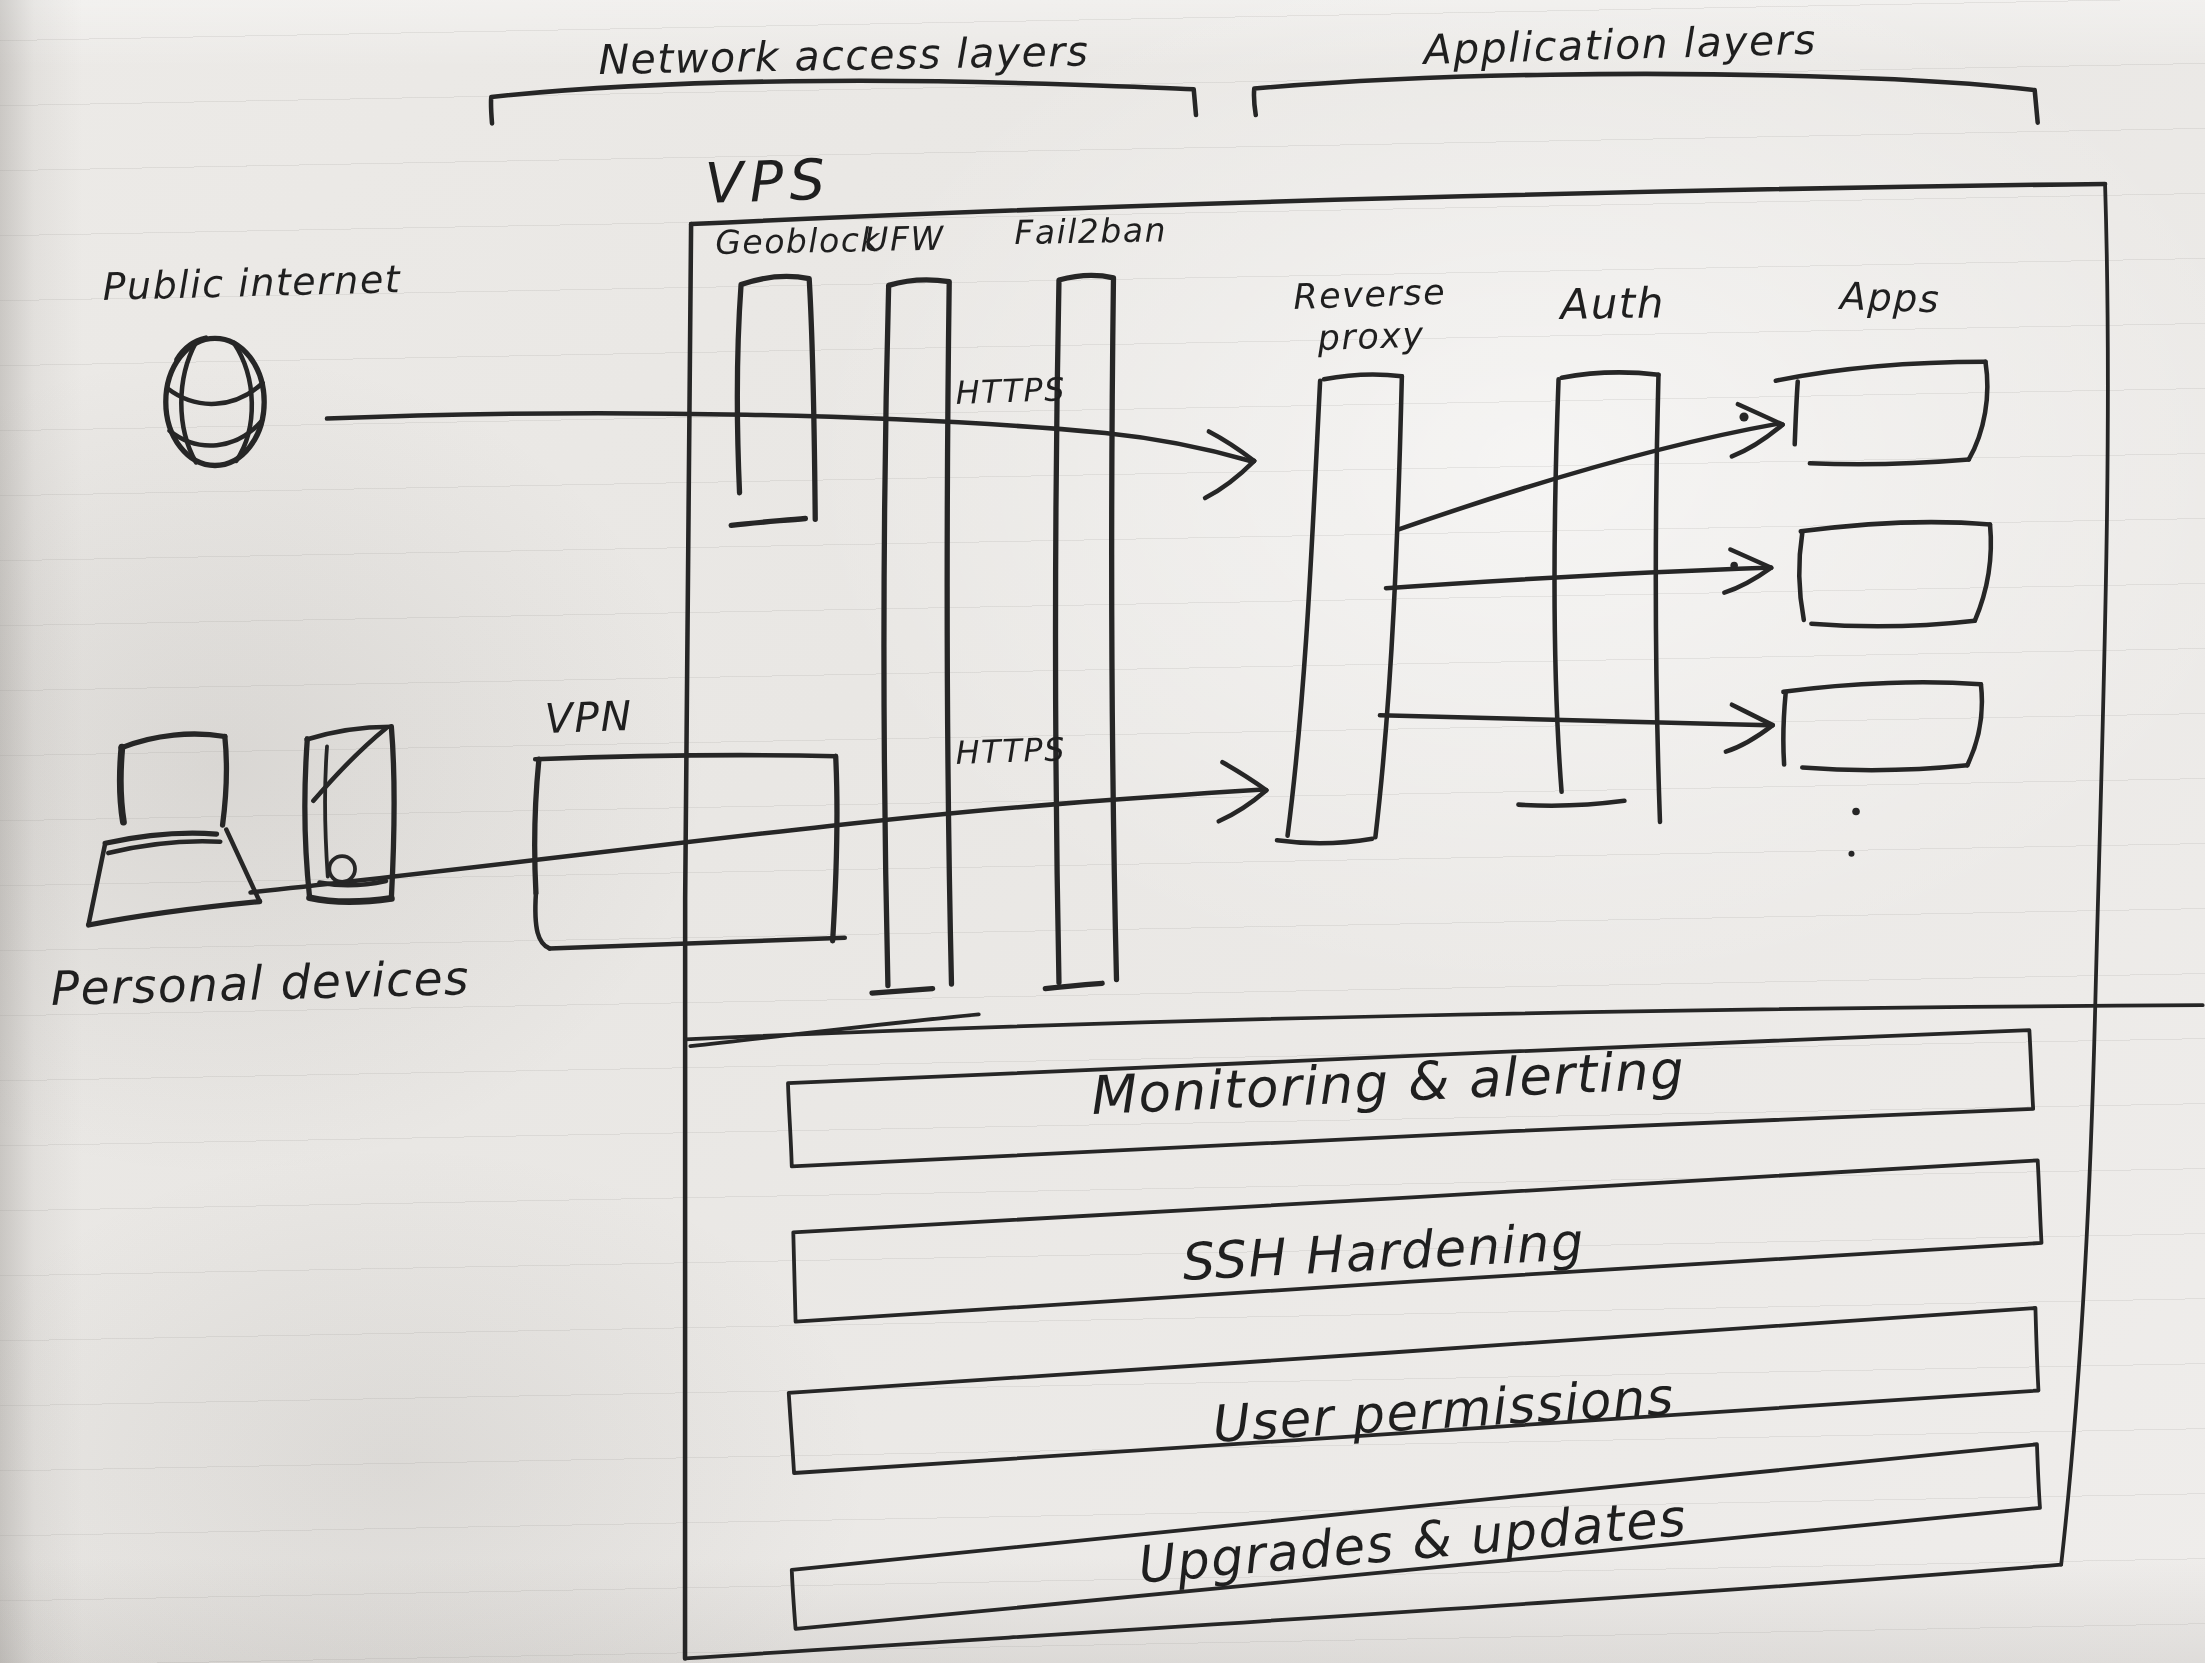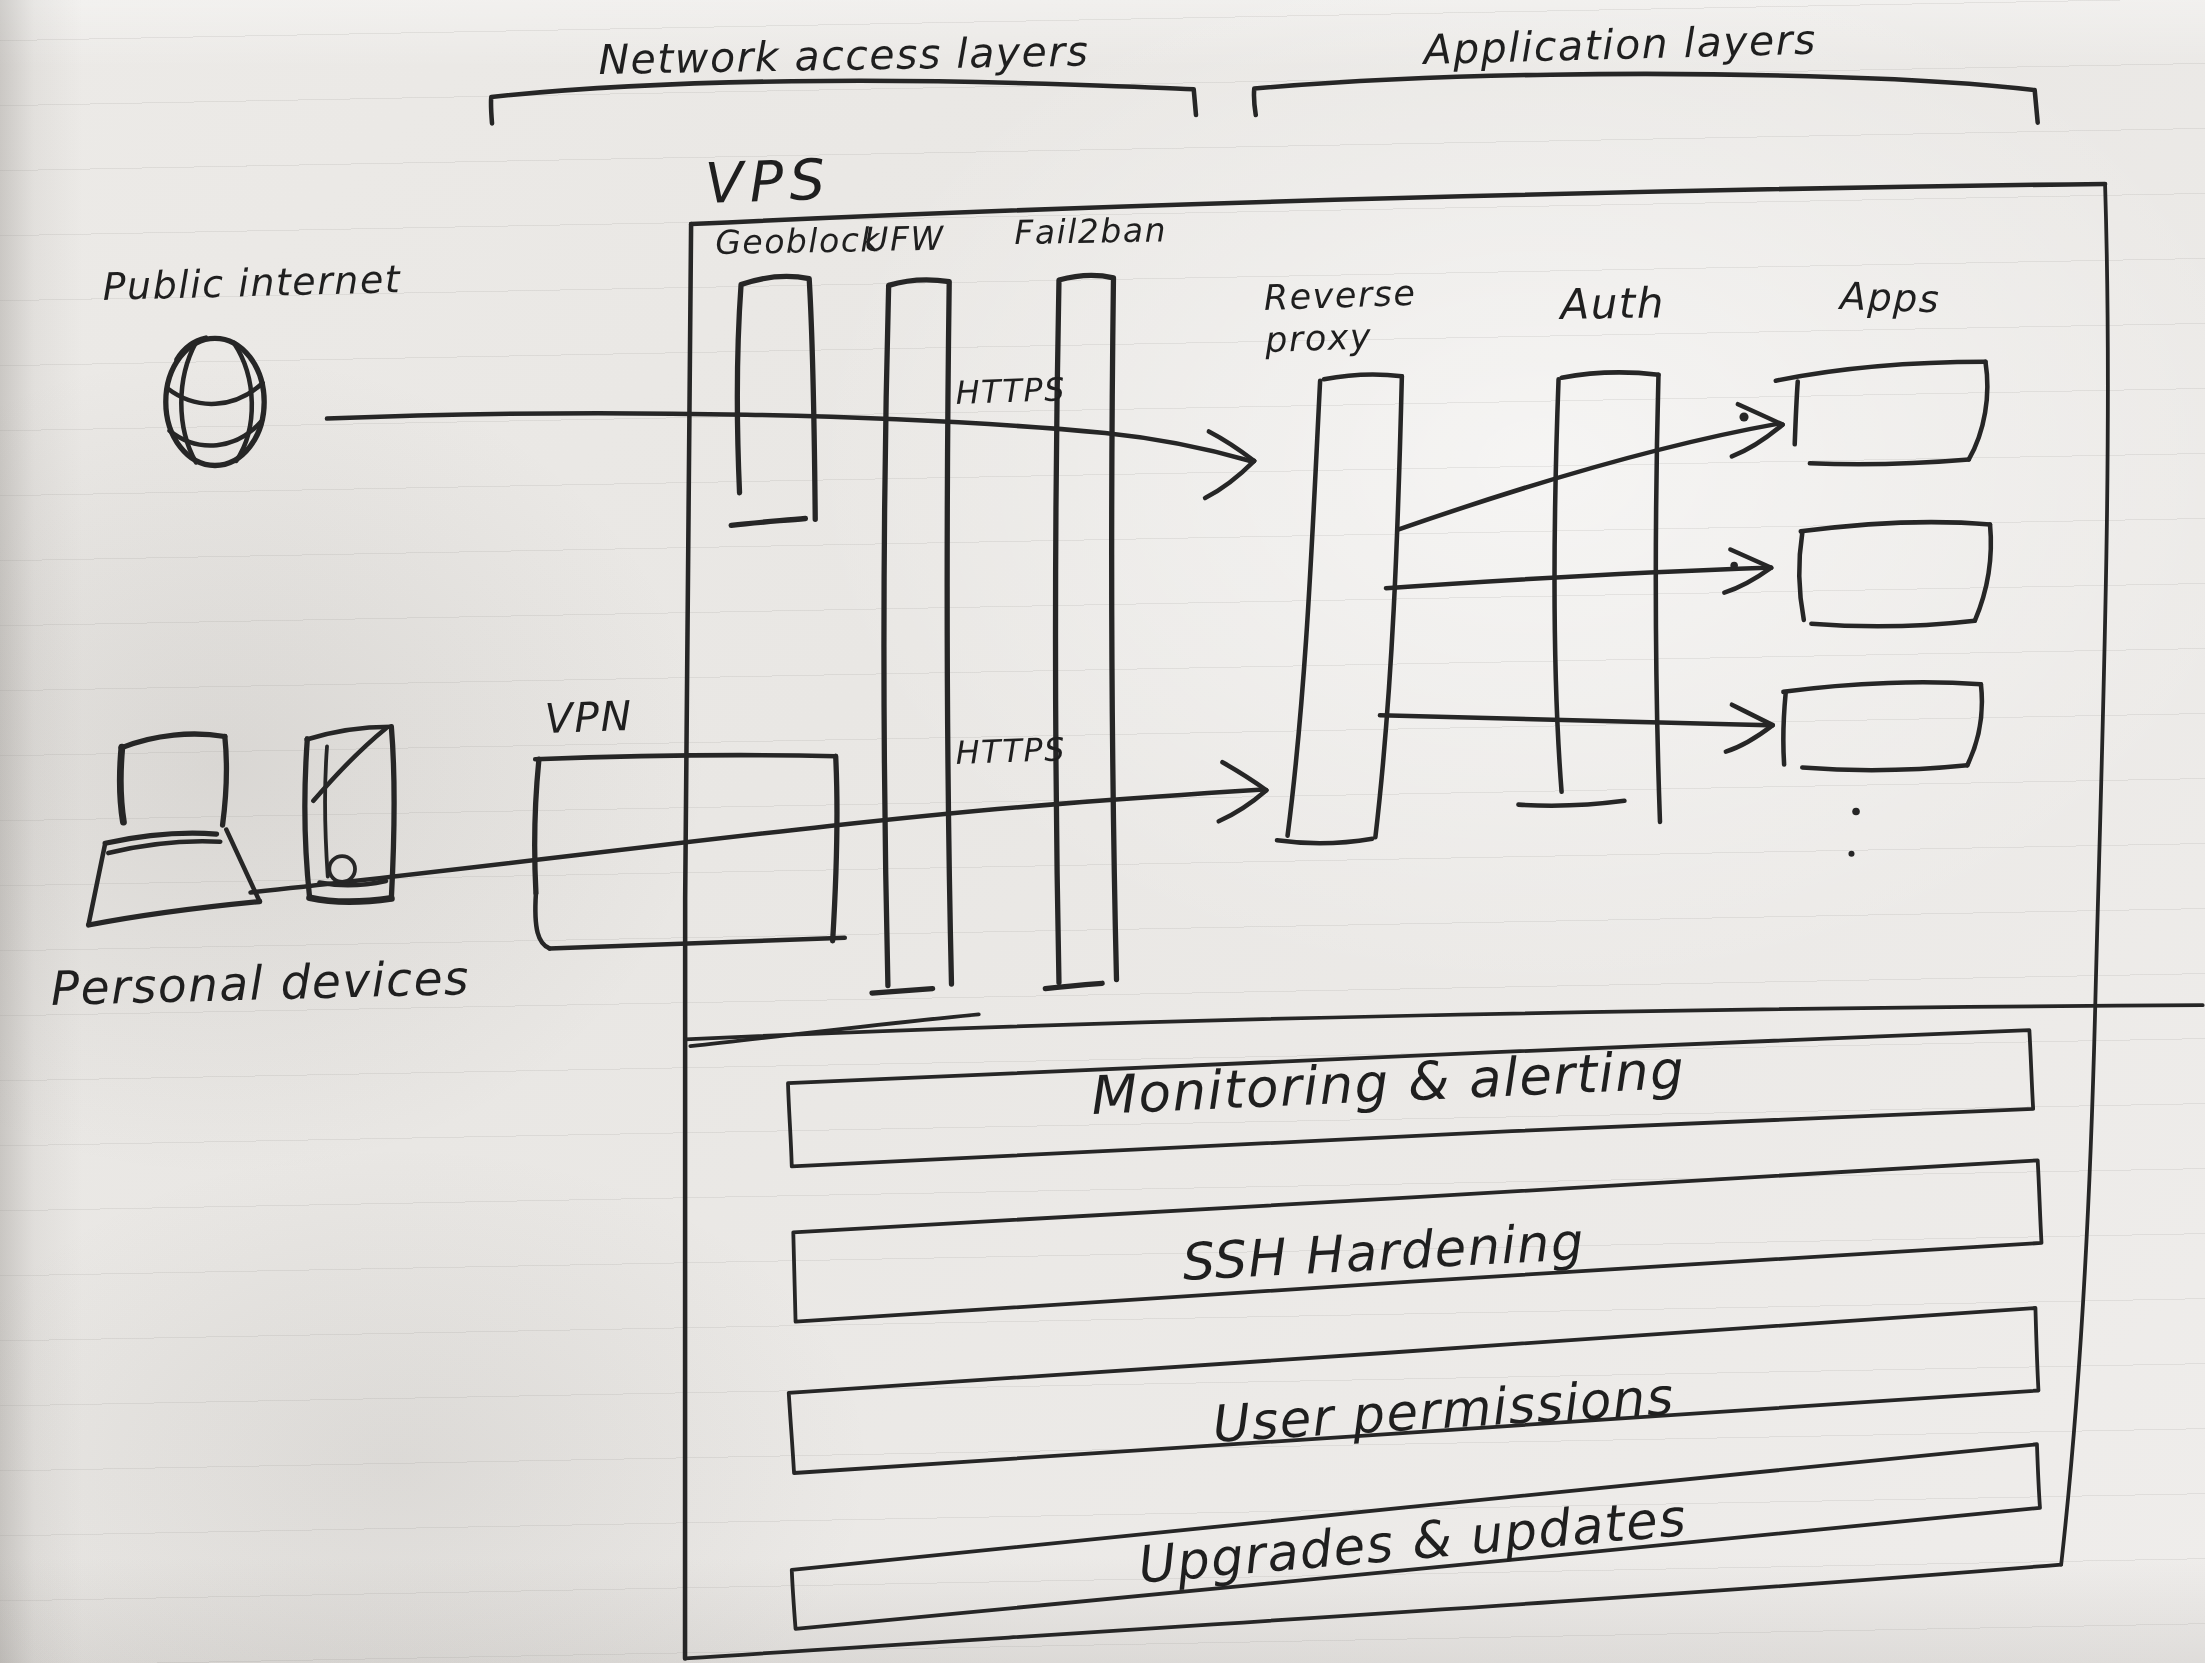--- a/index.html
+++ b/index.html
@@ -9,20 +9,21 @@
     background:
       radial-gradient(ellipse 1060px 757px at 70% 28%, rgba(255,255,255,0.55), rgba(255,255,255,0) 70%),
       radial-gradient(ellipse 719px 606px at 10% 46%, rgba(95,90,84,0.12), rgba(95,90,84,0) 68%),
       radial-gradient(ellipse 681px 454px at 18% 88%, rgba(95,90,84,0.10), rgba(95,90,84,0) 70%),
       linear-gradient(90deg, rgba(70,64,58,0.20), rgba(70,64,58,0.06) 34px, rgba(70,64,58,0) 83px),
       linear-gradient(0deg, rgba(80,74,68,0.10), rgba(80,74,68,0) 106px),
       linear-gradient(180deg, rgba(255,255,255,0.35), rgba(255,255,255,0) 68px),
       linear-gradient(135deg,#eceae7 0%, #e9e7e4 40%, #efedeb 100%);
     overflow:hidden;
     font-family:"DejaVu Sans", sans-serif;
+    text-align:center;
   }
   
   .ruling{
     position:absolute; left:-61px; top:-45px; width:2347px; height:1779px;
     background:repeating-linear-gradient(
       180deg,
       rgba(0,0,0,0) 0px, rgba(0,0,0,0) 64px,
       rgba(148,146,142,0.30) 64px, rgba(148,146,142,0.30) 65px);
     transform:rotate(-1.1deg);
     opacity:.55;

